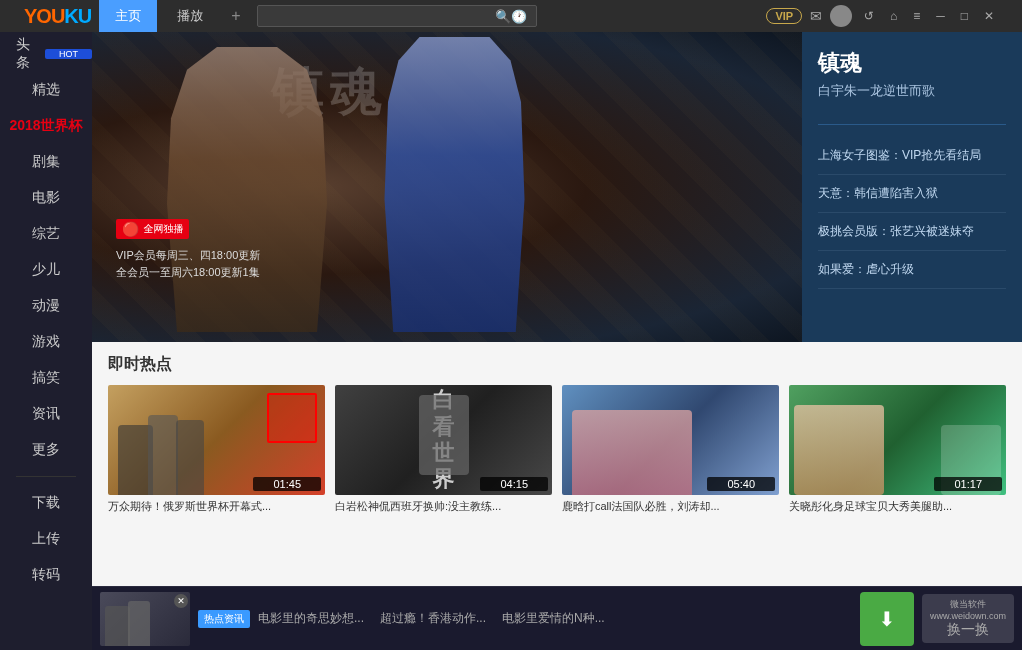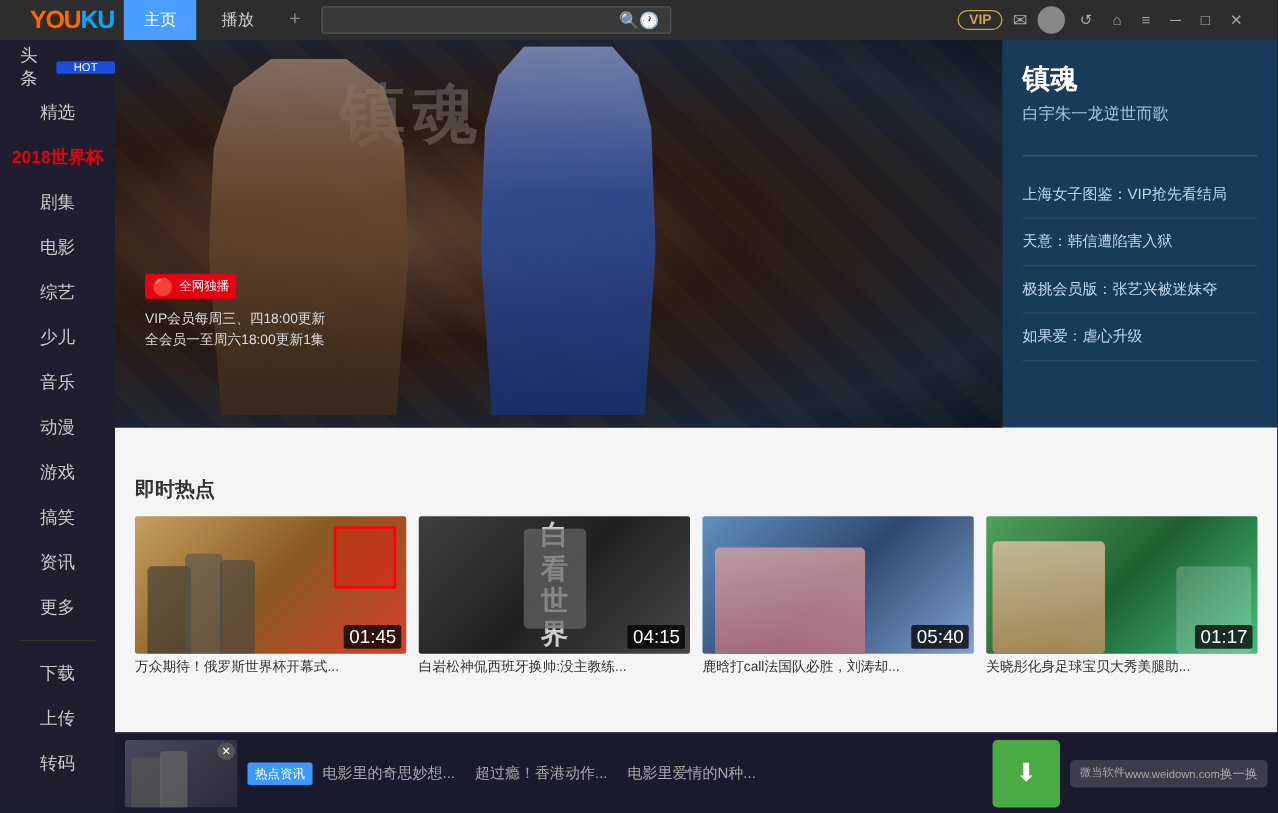--- a/index.html
+++ b/index.html
@@ -84,36 +84,36 @@
       width: 220px; background: #1a3a5a; display: flex; flex-direction: column; padding: 16px;
     }
     .panel-title { font-size: 22px; font-weight: bold; color: #fff; margin-bottom: 4px; }
     .panel-subtitle { font-size: 13px; color: #aac4e0; margin-bottom: 12px; border-bottom: 1px solid #2a5a8a; padding-bottom: 24px; }
     .panel-item {
       padding: 10px 0; border-bottom: 1px solid #2a4a6a; color: #c0d8f0; font-size: 12px; cursor: pointer;
     }
 
     
     .hot-section { padding: 12px 16px; flex: 1; background: #f5f5f5; }
-    .hot-title { font-size: 16px; font-weight: bold; color: #333; margin-bottom: 10px; margin-top: 28px; }
+    .hot-title { font-size: 16px; font-weight: bold; color: #333; margin-bottom: 10px; }
     .video-grid { display: flex; gap: 10px; }
     .video-card {
       flex: 1; cursor: pointer; position: relative;
     }
     .video-thumb {
       width: 100%; height: 110px; border-radius: 2px; overflow: hidden; position: relative;
       background: #666;
     }
     .thumb-1 { background: linear-gradient(135deg, #c4a060 0%, #8a5a20 50%, #d4402a 100%); }
     .thumb-2 { background: linear-gradient(135deg, #404040 0%, #202020 50%, #484848 100%); }
     .thumb-3 { background: linear-gradient(135deg, #6090c0 0%, #304870 50%, #80a0d0 100%); }
     .thumb-4 { background: linear-gradient(135deg, #50a060 0%, #206030 50%, #40c080 100%); }
     .video-duration {
       position: absolute; bottom: 4px; right: 4px; background: rgba(0,0,0,0.75);
-      color: #fff; font-size: 15px; padding: 1px 4px; border-radius: 2px;
+      color: #fff; font-size: 11px; padding: 1px 20px; border-radius: 2px;
     }
     .video-title {
       font-size: 11px; color: #333; margin-top: 4px; line-height: 1.4;
       overflow: hidden; text-overflow: ellipsis; white-space: nowrap;
     }
 
     
     .bottom-bar {
       height: 64px; background: #1a1a2e; display: flex; align-items: center;
       padding: 0 8px; gap: 8px; border-top: 1px solid #2a2a3e;
@@ -132,24 +132,24 @@
     .bottom-links { display: flex; gap: 16px; flex: 1; overflow: hidden; }
     .bottom-link { color: #aaa; font-size: 12px; cursor: pointer; white-space: nowrap; overflow: hidden; text-overflow: ellipsis; max-width: 130px; }
     .download-btn {
       width: 54px; height: 54px; background: #4aaa44; border-radius: 4px;
       display: flex; flex-direction: column; align-items: center; justify-content: center;
       cursor: pointer; flex-shrink: 0;
     }
     .download-arrow { font-size: 20px; color: #fff; }
     .watermark {
       background: rgba(255,255,255,0.15); border-radius: 4px; padding: 4px 8px;
-      display: flex; flex-direction: row; align-items: center; flex-shrink: 0;
+      display: flex; flex-direction: column; align-items: center; flex-shrink: 0;
     }
     .watermark-text { color: #aaa; font-size: 9px; }
-    .refresh-btn { background: transparent; border: none; cursor: pointer; color: #aaa; font-size: 10px; }
+    .refresh-btn { background: transparent; border: none; cursor: pointer; color: #aaa; font-size: 14px; }
 
     
     .sidebar-bottom-items { display: flex; flex-direction: column; }
 
     
     .search-icon { color: #888; font-size: 13px; }
     .clock-icon { color: #888; font-size: 13px; }
   </style>
 </head>
 <body>
@@ -198,23 +198,20 @@
     <div class="sidebar-item">
       <span>电影</span>
     </div>
     <div class="sidebar-item">
       <span>综艺</span>
     </div>
     <div class="sidebar-item">
       <span>少儿</span>
     </div>
     <div class="sidebar-item">
-      <span>音乐</span>
-    </div>
-    <div class="sidebar-item">
       <span>动漫</span>
     </div>
     <div class="sidebar-item">
       <span>游戏</span>
     </div>
     <div class="sidebar-item">
       <span>搞笑</span>
     </div>
     <div class="sidebar-item">
       <span>资讯</span>

